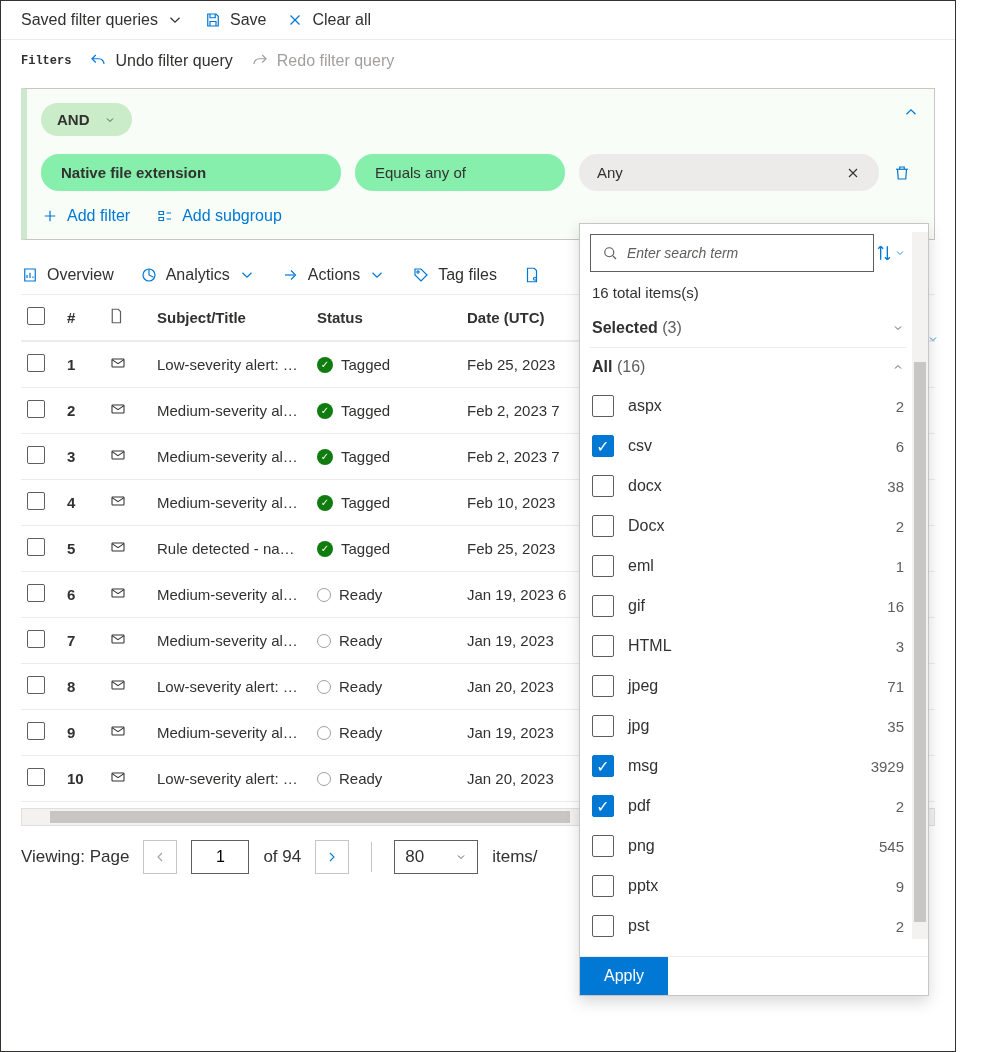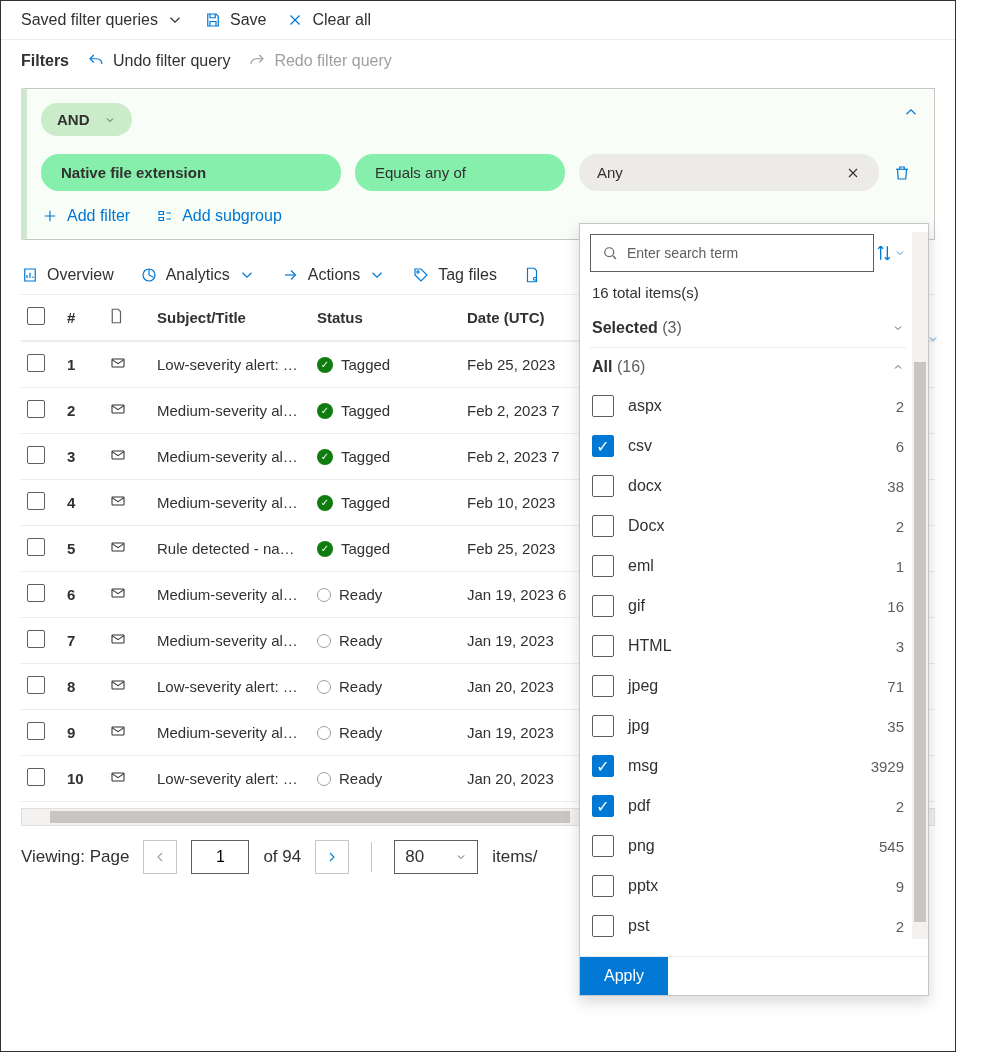--- a/index.html
+++ b/index.html
@@ -4,21 +4,21 @@
 <style>
   * { box-sizing: border-box; }
   html, body { margin:0; padding:0; font-family: "Segoe UI", Arial, sans-serif; font-size:14px; color:#323130; background:#fff; }
   .app { width:956px; height:1052px; border:1px solid #323130; position:relative; overflow:hidden; }
   .bar1 { padding:10px 20px; display:flex; align-items:center; gap:20px; border-bottom:1px solid #edebe9; }
   .chev { width:12px; height:12px; }
   .icon-blue { color:#0078d4; }
   .btn-plain { display:inline-flex; align-items:center; gap:8px; cursor:pointer; font-size:16px; color:#323130; }
   .btn-plain .svgicon { width:18px; height:18px; }
   .bar2 { padding:12px 20px 18px 20px; display:flex; align-items:center; gap:18px; }
-  .bar2 .label { font-weight:600; font-size:16px; }
+  .bar2 .label { font-weight:600; font-size:12px;font-family:Liberation Mono, monospace; }
   .disabled { color:#a19f9d; }
   .builder { margin:0 20px 20px 20px; border:1px solid #c8c6c4; background:#f8fdf8; padding:14px; border-left:6px solid #cde8cc; position:relative; }
   .and-pill { display:inline-flex; align-items:center; gap:14px; background:#caecc9; padding:8px 16px; border-radius:18px; font-weight:700; font-size:15px; }
   .collapse-caret { position:absolute; right:14px; top:14px; color:#0078d4; cursor:pointer; }
   .row-pills { margin-top:18px; display:flex; align-items:center; gap:14px; }
   .pill { background:#86efac; padding:10px 20px; border-radius:18px; font-size:15px; }
   .pill.wide1 { width:300px; font-weight:600; }
   .pill.wide2 { width:210px; }
   .any-pill { background:#edebe9; padding:10px 18px; border-radius:18px; display:flex; align-items:center; justify-content:space-between; width:300px; font-size:15px; }
   .trash { color:#0078d4; width:18px; height:18px; cursor:pointer; }
@@ -45,21 +45,21 @@
   .pgbtn.dis { color:#a19f9d; }
   .pginput { width:58px; height:34px; border:1px solid #605e5c; text-align:center; font-size:16px; }
   .sep { width:1px; height:30px; background:#c8c6c4; margin:0 8px; }
   .sel { width:84px; height:34px; border:1px solid #605e5c; display:flex; align-items:center; justify-content:space-between; padding:0 10px; }
 
   
   .panel { position:absolute; left:578px; top:222px; width:350px; background:#fff; border:1px solid #c8c6c4; box-shadow:0 6px 14px rgba(0,0,0,.15); }
   .panel-scroll { position:absolute; right:0; top:8px; bottom:56px; width:16px; background:#f3f2f1; }
   .panel-scroll .pthumb { position:absolute; left:2px; top:130px; width:12px; height:560px; background:#c8c6c4; }
   .panel-inner { padding:10px 22px 10px 10px; }
-  .searchrow { display:flex; align-items:center; gap:0; }
+  .searchrow { display:flex; align-items:center; gap:0;font-style:italic; }
   .searchbox { flex:1; border:1px solid #605e5c; height:38px; display:flex; align-items:center; gap:8px; padding:0 10px; color:#605e5c; }
   .sorticon { width:20px; height:20px; color:#0078d4; }
   .totals { margin:12px 2px 8px 2px; font-size:15px; color:#323130; }
   .section { display:flex; justify-content:space-between; align-items:center; padding:10px 2px; font-size:16px; font-weight:600; border-bottom:1px solid #edebe9; }
   .section .count { color:#605e5c; font-weight:400; }
   .optlist { max-height:560px; overflow:hidden; }
   .opt { display:flex; align-items:center; justify-content:space-between; padding:9px 2px; }
   .opt .left { display:flex; align-items:center; gap:14px; font-size:16px; }
   .chk { width:22px; height:22px; border:1px solid #605e5c; border-radius:2px; background:#fff; display:flex; align-items:center; justify-content:center; }
   .chk.checked { background:#0078d4; border-color:#0078d4; color:#fff; }

